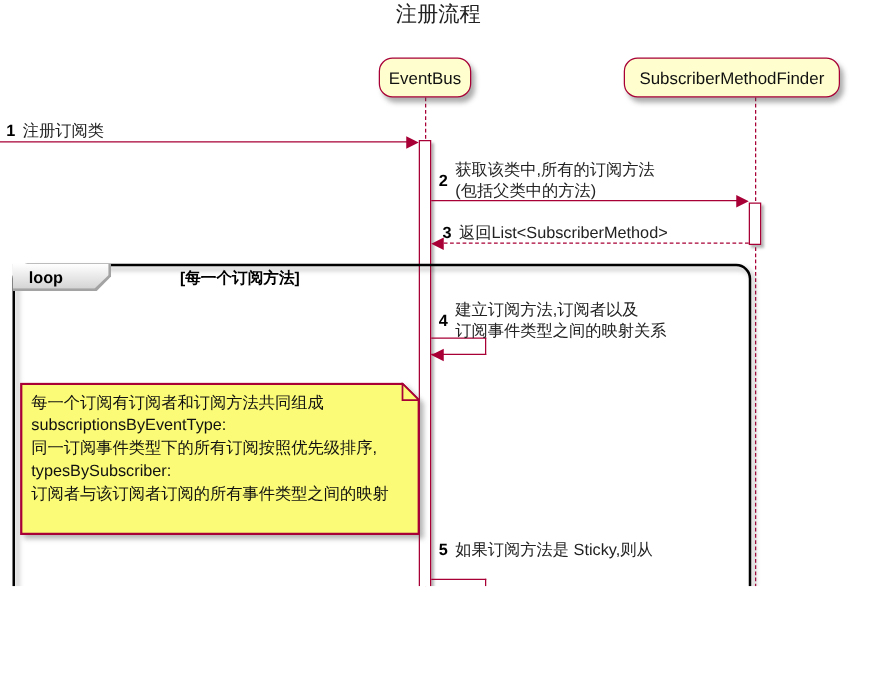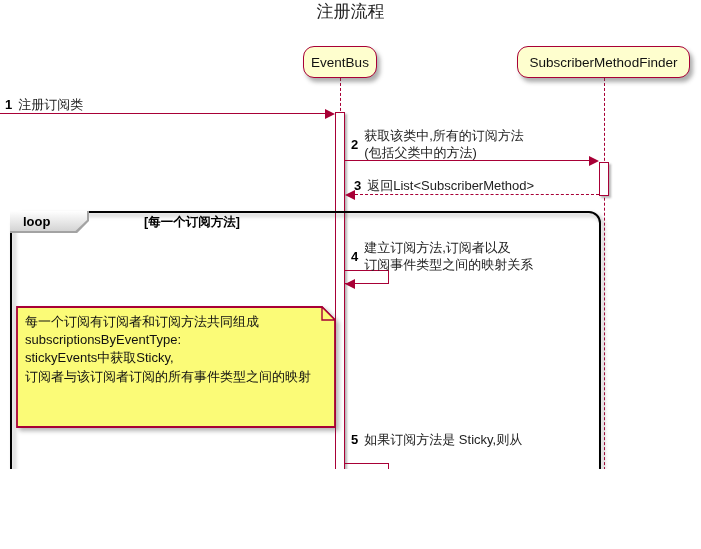--- a/index.html
+++ b/index.html
@@ -29,21 +29,21 @@
     border: 1.8px solid #A80036;
     border-radius: 11px;
     box-shadow: 3px 4px 4px rgba(70,70,70,0.45);
     display: flex; align-items: center; justify-content: center;
     font-size: 13.5px;
     color: #111;
     z-index: 5;
     box-sizing: border-box;
   }
   .p-eb   { left: 303px; width: 74px; height: 32px; }
-  .p-smf  { left: 517px; width: 173px; height: 32px; }
+  .p-smf  { left: 499px; width: 173px; height: 32px; }
   .p-top  { top: 46px; }
   .p-bot  { top: 505px; }
 
   
   .lifeline {
     width: 0;
     border-left: 1.2px dashed #A80036;
     z-index: 1;
   }
   .ll-eb  { left: 340px; top: 78px; height: 427px; }
@@ -216,21 +216,22 @@
   <div class="abs head-left" style="left:345px; top:279px;"></div>
 
   <div class="abs note-group">
     <svg class="note-svg" width="320" height="122" viewBox="0 0 320 122">
       <path d="M1,1 h305 l13,13 v107 h-318 z" fill="#FBFB77" stroke="#A80036" stroke-width="1.8"></path>
       <path d="M306,1 v13 h13 z" fill="#FBFB77" stroke="#A80036" stroke-width="1.4"></path>
     </svg>
     <div class="note-text">
       <div>每一个订阅有订阅者和订阅方法共同组成</div>
       <div>subscriptionsByEventType:</div>
-      <div>stickyEvents中获取Sticky,</div>
+      <div>同一订阅事件类型下的所有订阅按照优先级排序,</div>
+      <div>typesBySubscriber:</div>
       <div>订阅者与该订阅者订阅的所有事件类型之间的映射</div>
     </div>
   </div>
 
   <div class="abs msg-label" style="left:351px; top:431px;">
     <span class="msg-num">5</span>
     <span>
         <span style="display:block">如果订阅方法是 Sticky,则从</span>
       </span>
   </div>

